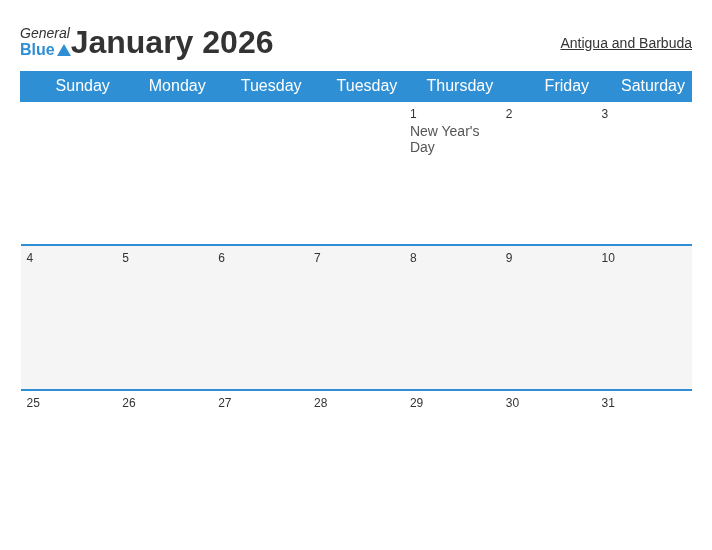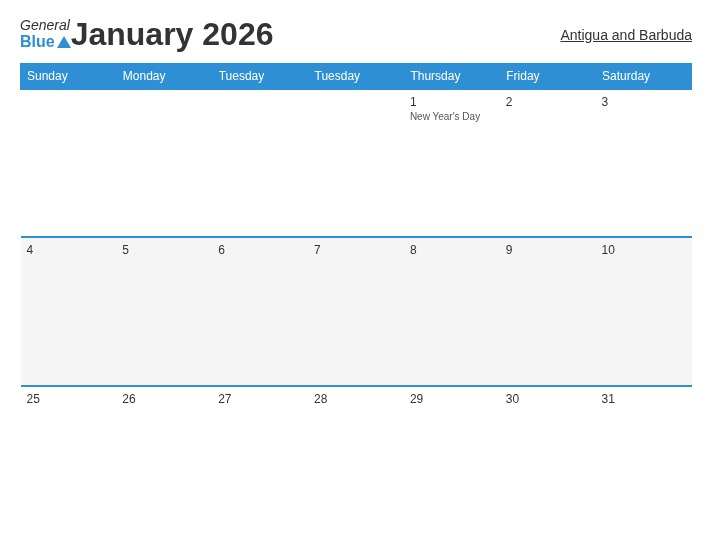--- a/index.html
+++ b/index.html
@@ -6,21 +6,21 @@
     body {
       width: 712px;
       height: 550px;
       background: #fff;
       font-family: Arial, sans-serif;
       overflow: hidden;
     }
     .page {
       width: 712px;
       height: 550px;
-      padding: 16px 20px 16px 20px;
+      padding: 24px 20px 16px 20px;
       display: flex;
       flex-direction: column;
     }
     .header {
       display: flex;
       align-items: center;
       justify-content: space-between;
       margin-bottom: 10px;
     }
     .logo {
@@ -72,24 +72,24 @@
     .calendar-table {
       width: 100%;
       border-collapse: collapse;
       flex: 1;
     }
     .calendar-table thead tr {
       background-color: #2e8fd4;
     }
     .calendar-table thead th {
       color: #fff;
-      font-size: 12px;
+      font-size: 16px;
       font-weight: normal;
       padding: 5px 6px;
-      text-align: left;
+      text-align: right;
       border: 1px solid #2e8fd4;
     }
     .calendar-table tbody tr {
       border-top: 2px solid #2e8fd4;
     }
     .calendar-table tbody td {
       vertical-align: top;
       padding: 5px 6px;
       height: 72px;
       font-size: 12px;
@@ -99,21 +99,21 @@
       border-right: none;
       border-bottom: none;
       width: calc(100% / 7);
     }
     .day-number {
       font-size: 12px;
       color: #333;
       display: block;
     }
     .holiday-name {
-      font-size: 10px;
+      font-size: 14px;
       color: #555;
       margin-top: 2px;
       display: block;
     }
     .empty-cell {
       background: #fff;
     }
     
     .calendar-table tbody tr:nth-child(even) td {
       background-color: #f5f5f5;

